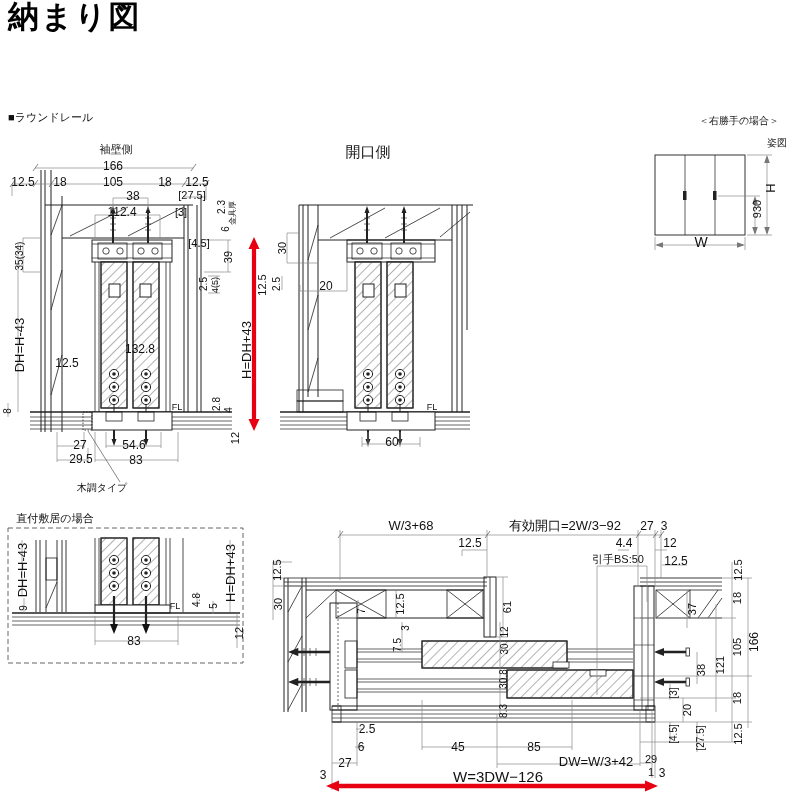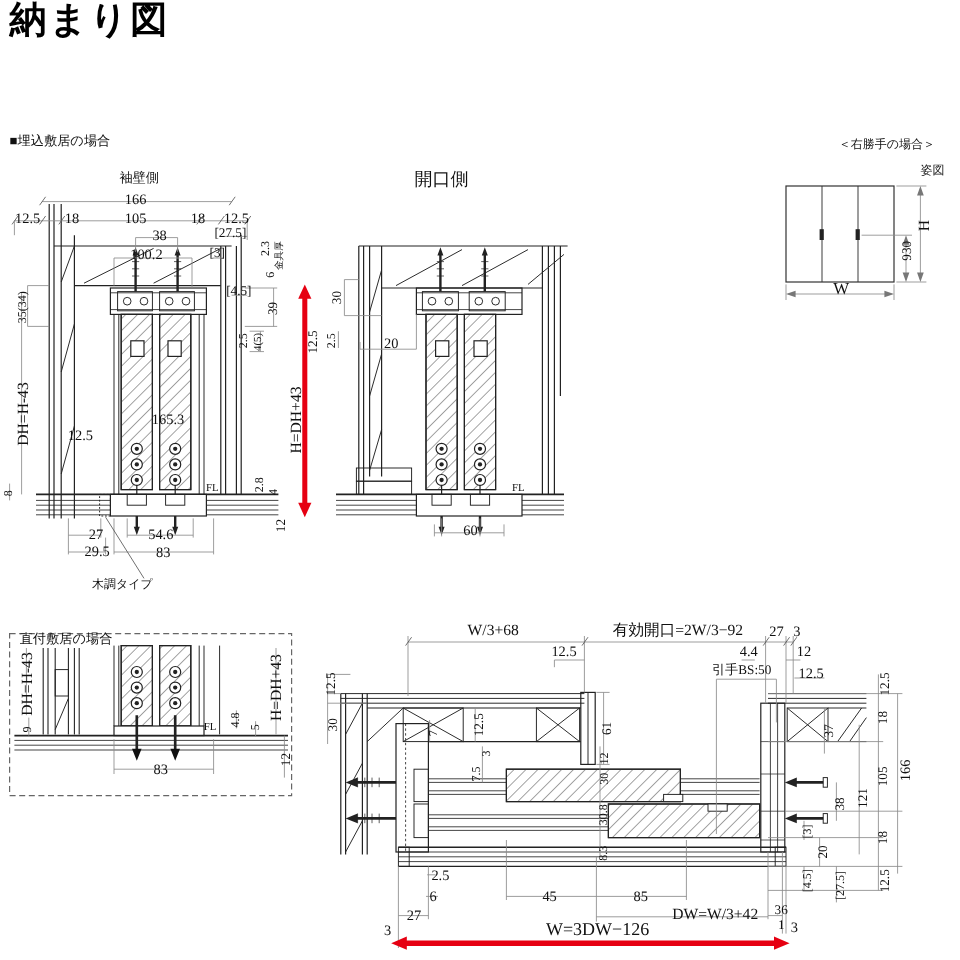--- a/index.html
+++ b/index.html
@@ -1,36 +1,36 @@
 <!DOCTYPE html>
 <html><head>
 <meta charset="utf-8">
 <style>
   html,body{margin:0;padding:0;background:#fff;}
   #stage{position:relative;width:800px;height:800px;background:#fff;overflow:hidden;
-         font-family:Liberation Serif, serif;color:#111;}
+         font-family:Liberation Sans, sans-serif;color:#111;}
   #page-title{position:absolute;left:8px;top:-4px;margin:0;font-size:31px;font-weight:900;
               letter-spacing:2px;color:#000;}
   #banner{position:absolute;left:0;top:45px;width:757px;height:60px;background:#4ecdd9;
           color:#fff;font-weight:bold;font-size:19px;line-height:27px;padding:4px 0 0 10px;
           box-sizing:border-box;}
   #sec-embed{position:absolute;left:8px;top:110px;font-size:11px;color:#111;}
   #labels span.dim{position:absolute;transform:translate(-50%,-50%);white-space:nowrap;
           color:#111;line-height:1;}
   svg{position:absolute;left:0;top:0;}
 </style>
 </head>
 <body>
 
 <div id="stage">
 
   <h1 id="page-title">納まり図</h1>
 
 
-  <div id="sec-embed">■埋込敷居の場合</div>
+  <div id="sec-embed">■ラウンドレール</div>
 
   <svg width="800" height="800" viewBox="0 0 800 800">
     <defs>
       <pattern id="h45" patternUnits="userSpaceOnUse" width="7" height="7" patternTransform="rotate(45)">
         <line x1="0" y1="0" x2="0" y2="7" stroke="#555" stroke-width="0.9"></line>
       </pattern>
       <g id="hw" stroke="#222" fill="#fff" stroke-width="1">
         <circle cx="0" cy="0" r="4.6"></circle>
           <circle cx="0" cy="0" r="1.8" fill="#222" stroke="none"></circle>
         <circle cx="0" cy="13" r="4.6"></circle>
@@ -240,34 +240,34 @@
   <div id="labels">
       <span class="dim" style="left: 116px; top: 149px; font-size: 11px; transform: translate(-50%, -50%);">袖壁側</span>
       <span class="dim" style="left: 113px; top: 166px; font-size: 12px; transform: translate(-50%, -50%);">166</span>
       <span class="dim" style="left: 23px; top: 182px; font-size: 12px; transform: translate(-50%, -50%);">12.5</span>
       <span class="dim" style="left: 60px; top: 182px; font-size: 12px; transform: translate(-50%, -50%);">18</span>
       <span class="dim" style="left: 113px; top: 182px; font-size: 12px; transform: translate(-50%, -50%);">105</span>
       <span class="dim" style="left: 165px; top: 182px; font-size: 12px; transform: translate(-50%, -50%);">18</span>
       <span class="dim" style="left: 197px; top: 182px; font-size: 12px; transform: translate(-50%, -50%);">12.5</span>
       <span class="dim" style="left: 133px; top: 196px; font-size: 12px; transform: translate(-50%, -50%);">38</span>
       <span class="dim" style="left: 192px; top: 195px; font-size: 11px; transform: translate(-50%, -50%);">[27.5]</span>
-      <span class="dim" style="left: 122px; top: 212px; font-size: 12px; transform: translate(-50%, -50%);">100.2</span>
+      <span class="dim" style="left: 122px; top: 212px; font-size: 12px; transform: translate(-50%, -50%);">112.4</span>
       <span class="dim" style="left: 181px; top: 212px; font-size: 11px; transform: translate(-50%, -50%);">[3]</span>
       <span class="dim" style="left: 222px; top: 207px; font-size: 10px; transform: translate(-50%, -50%) rotate(-90deg);">2.3</span>
       <span class="dim" style="left: 233px; top: 213px; font-size: 8px; transform: translate(-50%, -50%) rotate(-90deg);">金具厚</span>
       <span class="dim" style="left: 226px; top: 229px; font-size: 10px; transform: translate(-50%, -50%) rotate(-90deg);">6</span>
       <span class="dim" style="left: 199px; top: 243px; font-size: 11px; transform: translate(-50%, -50%);">[4.5]</span>
       <span class="dim" style="left: 228px; top: 257px; font-size: 11px; transform: translate(-50%, -50%) rotate(-90deg);">39</span>
       <span class="dim" style="left: 204px; top: 284px; font-size: 10px; transform: translate(-50%, -50%) rotate(-90deg);">2.5</span>
       <span class="dim" style="left: 215px; top: 285px; font-size: 9px; transform: translate(-50%, -50%) rotate(-90deg);">4(5)</span>
       <span class="dim" style="left: 262px; top: 285px; font-size: 11px; transform: translate(-50%, -50%) rotate(-90deg);">12.5</span>
       <span class="dim" style="left: 20px; top: 256px; font-size: 10px; transform: translate(-50%, -50%) rotate(-90deg);">35(34)</span>
       <span class="dim" style="left: 19px; top: 345px; font-size: 13px; transform: translate(-50%, -50%) rotate(-90deg);">DH=H-43</span>
       <span class="dim" style="left: 67px; top: 363px; font-size: 12px; transform: translate(-50%, -50%);">12.5</span>
-      <span class="dim" style="left: 140px; top: 349px; font-size: 12px; transform: translate(-50%, -50%);">165.3</span>
+      <span class="dim" style="left: 140px; top: 349px; font-size: 12px; transform: translate(-50%, -50%);">132.8</span>
       <span class="dim" style="left: 8px; top: 411px; font-size: 10px; transform: translate(-50%, -50%) rotate(-90deg);">8</span>
       <span class="dim" style="left: 177px; top: 407px; font-size: 9px; transform: translate(-50%, -50%);">FL</span>
       <span class="dim" style="left: 217px; top: 404px; font-size: 10px; transform: translate(-50%, -50%) rotate(-90deg);">2.8</span>
       <span class="dim" style="left: 229px; top: 410px; font-size: 10px; transform: translate(-50%, -50%) rotate(-90deg);">4</span>
       <span class="dim" style="left: 246px; top: 350px; font-size: 13px; transform: translate(-50%, -50%) rotate(-90deg);">H=DH+43</span>
       <span class="dim" style="left: 235px; top: 438px; font-size: 11px; transform: translate(-50%, -50%) rotate(-90deg);">12</span>
       <span class="dim" style="left: 80px; top: 445px; font-size: 12px; transform: translate(-50%, -50%);">27</span>
       <span class="dim" style="left: 134px; top: 445px; font-size: 12px; transform: translate(-50%, -50%);">54.6</span>
       <span class="dim" style="left: 81px; top: 459px; font-size: 12px; transform: translate(-50%, -50%); text-align: center;">29.5</span>
       <span class="dim" style="left: 136px; top: 460px; font-size: 12px; transform: translate(-50%, -50%);">83</span>
@@ -276,21 +276,21 @@
       <span class="dim" style="left: 282px; top: 248px; font-size: 11px; transform: translate(-50%, -50%) rotate(-90deg);">30</span>
       <span class="dim" style="left: 277px; top: 284px; font-size: 10px; transform: translate(-50%, -50%) rotate(-90deg);">2.5</span>
       <span class="dim" style="left: 326px; top: 286px; font-size: 12px; transform: translate(-50%, -50%);">20</span>
       <span class="dim" style="left: 432px; top: 407px; font-size: 9px; transform: translate(-50%, -50%);">FL</span>
       <span class="dim" style="left: 392px; top: 442px; font-size: 12px; transform: translate(-50%, -50%);">60</span>
       <span class="dim" style="left: 739px; top: 121px; font-size: 10px; transform: translate(-50%, -50%);">＜右勝手の場合＞</span>
       <span class="dim" style="left: 777px; top: 143px; font-size: 10px; transform: translate(-50%, -50%);">姿図</span>
       <span class="dim" style="left: 770px; top: 188px; font-size: 13px; transform: translate(-50%, -50%) rotate(-90deg);">H</span>
       <span class="dim" style="left: 757px; top: 209px; font-size: 11px; transform: translate(-50%, -50%) rotate(-90deg);">930</span>
       <span class="dim" style="left: 701px; top: 242px; font-size: 14px; transform: translate(-50%, -50%);">W</span>
-      <span class="dim" style="left: 55px; top: 518px; font-size: 11px; transform: translate(-50%, -50%); margin-top: 15px;">直付敷居の場合</span>
+      <span class="dim" style="left: 55px; top: 518px; font-size: 11px; transform: translate(-50%, -50%);">直付敷居の場合</span>
       <span class="dim" style="left: 22px; top: 570px; font-size: 13px; transform: translate(-50%, -50%) rotate(-90deg);">DH=H-43</span>
       <span class="dim" style="left: 24px; top: 608px; font-size: 10px; transform: translate(-50%, -50%) rotate(-90deg);">9</span>
       <span class="dim" style="left: 175px; top: 606px; font-size: 9px; transform: translate(-50%, -50%);">FL</span>
       <span class="dim" style="left: 197px; top: 600px; font-size: 10px; transform: translate(-50%, -50%) rotate(-90deg);">4.8</span>
       <span class="dim" style="left: 214px; top: 606px; font-size: 10px; transform: translate(-50%, -50%) rotate(-90deg);">5</span>
       <span class="dim" style="left: 230px; top: 573px; font-size: 13px; transform: translate(-50%, -50%) rotate(-90deg);">H=DH+43</span>
       <span class="dim" style="left: 239px; top: 633px; font-size: 11px; transform: translate(-50%, -50%) rotate(-90deg);">12</span>
       <span class="dim" style="left: 134px; top: 641px; font-size: 12px; transform: translate(-50%, -50%);">83</span>
       <span class="dim" style="left: 411px; top: 525px; font-size: 13px; transform: translate(-50%, -50%);">W/3+68</span>
       <span class="dim" style="left: 470px; top: 543px; font-size: 12px; transform: translate(-50%, -50%);">12.5</span>
@@ -311,21 +311,21 @@
       <span class="dim" style="left: 505px; top: 632px; font-size: 10px; transform: translate(-50%, -50%) rotate(-90deg);">12</span>
       <span class="dim" style="left: 505px; top: 649px; font-size: 10px; transform: translate(-50%, -50%) rotate(-90deg);">30</span>
       <span class="dim" style="left: 504px; top: 679px; font-size: 10px; transform: translate(-50%, -50%) rotate(-90deg);">30.8</span>
       <span class="dim" style="left: 504px; top: 711px; font-size: 10px; transform: translate(-50%, -50%) rotate(-90deg);">8.3</span>
       <span class="dim" style="left: 367px; top: 729px; font-size: 12px; transform: translate(-50%, -50%);">2.5</span>
       <span class="dim" style="left: 361px; top: 747px; font-size: 12px; transform: translate(-50%, -50%);">6</span>
       <span class="dim" style="left: 345px; top: 763px; font-size: 12px; transform: translate(-50%, -50%);">27</span>
       <span class="dim" style="left: 458px; top: 747px; font-size: 12px; transform: translate(-50%, -50%);">45</span>
       <span class="dim" style="left: 534px; top: 747px; font-size: 12px; transform: translate(-50%, -50%);">85</span>
       <span class="dim" style="left: 596px; top: 761px; font-size: 13px; transform: translate(-50%, -50%);">DW=W/3+42</span>
-      <span class="dim" style="left: 651px; top: 759px; font-size: 11px; transform: translate(-50%, -50%);">36</span>
+      <span class="dim" style="left: 651px; top: 759px; font-size: 11px; transform: translate(-50%, -50%);">29</span>
       <span class="dim" style="left: 651px; top: 772px; font-size: 11px; transform: translate(-50%, -50%);">1</span>
       <span class="dim" style="left: 498px; top: 776px; font-size: 15px; transform: translate(-50%, -50%);">W=3DW−126</span>
       <span class="dim" style="left: 323px; top: 775px; font-size: 12px; transform: translate(-50%, -50%);">3</span>
       <span class="dim" style="left: 662px; top: 773px; font-size: 12px; transform: translate(-50%, -50%);">3</span>
       <span class="dim" style="left: 738px; top: 570px; font-size: 11px; transform: translate(-50%, -50%) rotate(-90deg);">12.5</span>
       <span class="dim" style="left: 737px; top: 598px; font-size: 11px; transform: translate(-50%, -50%) rotate(-90deg);">18</span>
       <span class="dim" style="left: 692px; top: 609px; font-size: 11px; transform: translate(-50%, -50%) rotate(-90deg);">37</span>
       <span class="dim" style="left: 737px; top: 647px; font-size: 11px; transform: translate(-50%, -50%) rotate(-90deg);">105</span>
       <span class="dim" style="left: 754px; top: 642px; font-size: 12px; transform: translate(-50%, -50%) rotate(-90deg);">166</span>
       <span class="dim" style="left: 701px; top: 670px; font-size: 11px; transform: translate(-50%, -50%) rotate(-90deg);">38</span>

